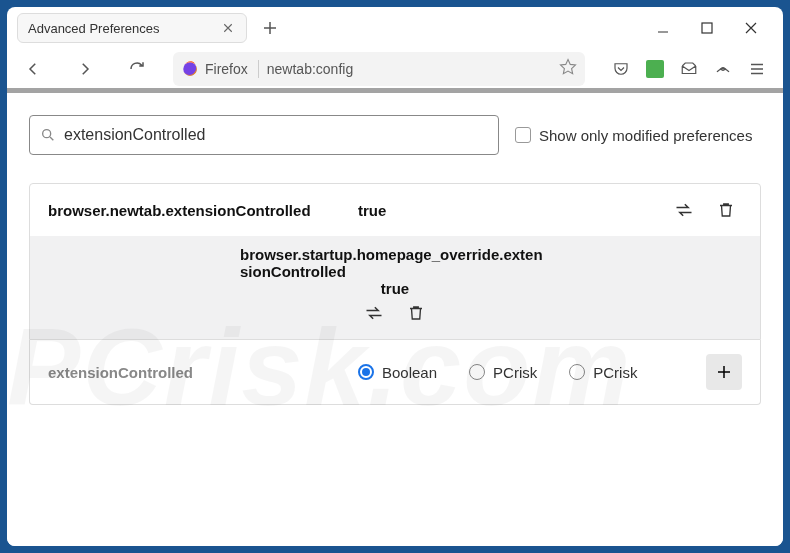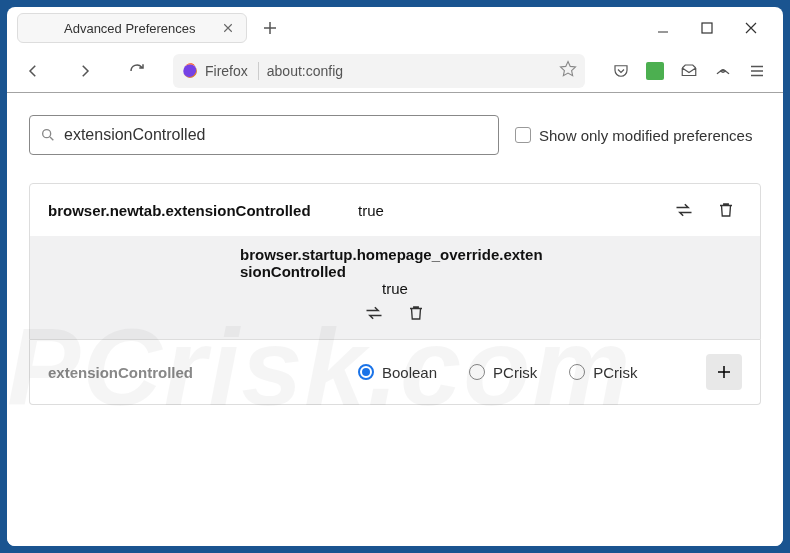--- a/index.html
+++ b/index.html
@@ -1,26 +1,26 @@
 <!DOCTYPE html>
 <html><head>
   <meta charset="utf-8">
   <style>
     * { margin: 0; padding: 0; box-sizing: border-box; font-family: -apple-system, BlinkMacSystemFont, "Segoe UI", sans-serif; }
     body { background: #1a5490; width: 790px; height: 553px; padding: 7px; }
     .window { background: #fff; height: 100%; border-radius: 8px; overflow: hidden; display: flex; flex-direction: column; }
     .titlebar { display: flex; align-items: center; height: 42px; padding: 0 6px; }
     .tab { display: flex; align-items: center; background: #f7f7f7; border: 1px solid #ddd; border-radius: 6px; padding: 6px 10px; margin-left: 4px; width: 230px; font-size: 13px; color: #333; }
-    .tab-title { flex: 1; white-space: nowrap; overflow: hidden; margin-left: 36px; }
+    .tab-title { flex: 1; white-space: nowrap; overflow: hidden; }
     .tab-close { width: 16px; height: 16px; display: flex; align-items: center; justify-content: center; color: #666; cursor: pointer; }
     .tab-close svg { width: 12px; height: 12px; }
     .new-tab { width: 30px; height: 30px; display: flex; align-items: center; justify-content: center; color: #555; cursor: pointer; margin-left: 8px; }
     .window-controls { margin-left: auto; display: flex; gap: 28px; margin-right: 18px; color: #333; }
     .win-btn { width: 16px; height: 16px; display: flex; align-items: center; justify-content: center; cursor: pointer; }
-    .toolbar { display: flex; align-items: center; height: 44px; padding: 0 10px; gap: 20px; border-bottom: 1px solid #a3a3a3; }
+    .toolbar { display: flex; align-items: center; height: 44px; padding: 0 10px; gap: 20px; border-bottom: 5px solid #a3a3a3; }
     .nav-btn { width: 32px; height: 32px; display: flex; align-items: center; justify-content: center; border-radius: 4px; cursor: pointer; color: #555; }
     .nav-btn svg { width: 18px; height: 18px; }
     .url-bar { flex: 1; display: flex; align-items: center; background: #f3f3f3; border-radius: 6px; height: 34px; padding: 0 8px; gap: 8px; }
     .url-identity { display: flex; align-items: center; gap: 6px; border-right: 1px solid #ccc; padding-right: 10px; }
     .fx-logo { width: 18px; height: 18px; }
     .url-identity-text { font-size: 14px; color: #555; }
     .url-text { font-size: 14px; color: #555; flex: 1; }
     .star-icon svg { width: 18px; height: 18px; color: #888; }
     .tool-icons { display: flex; gap: 14px; align-items: center; padding: 0 6px; }
     .tool-icons .ico { width: 20px; height: 20px; display: flex; align-items: center; justify-content: center; color: #555; cursor: pointer; }
@@ -29,21 +29,21 @@
     .search-row { display: flex; align-items: center; gap: 16px; margin-bottom: 24px; }
     .search-box { flex: 1; max-width: 470px; display: flex; align-items: center; border: 1px solid #888; border-radius: 4px; height: 40px; padding: 0 10px; gap: 8px; }
     .search-box svg { width: 16px; height: 16px; color: #888; }
     .search-input { flex: 1; border: none; outline: none; font-size: 16px; color: #333; }
     .show-mod { display: flex; align-items: center; gap: 8px; font-size: 15px; color: #333; }
     .chk { width: 16px; height: 16px; border: 1px solid #999; border-radius: 3px; display: inline-block; }
     .pref-list { border: 1px solid #ddd; border-radius: 4px 4px 0 0; margin-top: 28px; }
     .pref-row { display: flex; align-items: center; padding: 10px 18px; font-size: 15px; }
     .pref-row.alt { background: #f1f1f2; flex-direction: column; }
     .pref-name { width: 310px; font-weight: 700; color: #111; word-break: break-word; }
-    .pref-val { flex: 1; font-weight: 400; color: #111; }
+    .pref-val { flex: 1; font-weight: 700; color: #111; }
     .pref-actions { display: flex; gap: 10px; }
     .act-btn { width: 32px; height: 32px; border: 1px solid transparent; border-radius: 4px; display: flex; align-items: center; justify-content: center; cursor: pointer; color: #333; background: transparent; }
     .add-row { display: flex; align-items: center; padding: 14px 18px; font-size: 15px; border: 1px solid #ddd; border-top: none; border-radius: 0 0 4px 4px; }
     .add-name { width: 310px; font-weight: 700; color: #888; }
     .type-opts { flex: 1; display: flex; gap: 32px; align-items: center; }
     .radio-opt { display: flex; align-items: center; gap: 8px; color: #333; cursor: pointer; }
     .radio { width: 16px; height: 16px; border: 1px solid #888; border-radius: 50%; display: inline-flex; align-items: center; justify-content: center; }
     .radio.sel { border: 2px solid #1a73e8; }
     .radio.sel::after { content: ""; width: 8px; height: 8px; border-radius: 50%; background: #1a73e8; }
     .add-btn { width: 36px; height: 36px; background: #e8e8e8; border-radius: 4px; display: flex; align-items: center; justify-content: center; cursor: pointer; }
@@ -105,21 +105,21 @@
     </div>
     <div class="url-bar">
       <div class="url-identity">
         <svg class="fx-logo" viewBox="0 0 32 32">
             <circle cx="16" cy="16" r="12" fill="#7542e5"></circle>
             <path d="M28 16c0 6.6-5.4 12-12 12-5 0-9.3-3-11-7.4 2 4 6 6.4 10.6 6 6.4-.5 11.4-6 11.4-12.6 0-2.1-.5-4-1.4-5.7C27.1 10.4 28 13.1 28 16z" fill="#ff9500"></path>
             <path d="M16 4c3.5 0 6.7 1.5 9 4-1-3-3-5-6-5.7C14 1.3 9 4 7 8c1.5-2 4.5-4 9-4z" fill="#ff5722"></path>
           </svg>
         <span class="url-identity-text">Firefox</span>
       </div>
-      <span class="url-text">about:config</span>
+      <span class="url-text">newtab:config</span>
       <span class="star-icon">
         <svg viewBox="0 0 24 24" fill="none" stroke="currentColor" stroke-width="1.5">
             <path d="M12 2l3 6.5 7 .8-5.2 4.8L18.2 21 12 17.5 5.8 21l1.4-6.9L2 9.3l7-.8z"></path>
           </svg>
       </span>
     </div>
     <div class="tool-icons">
       <span class="ico pocket">
         <svg viewBox="0 0 24 24" fill="none" stroke="currentColor" stroke-width="1.6">
             <path d="M4 5h16v6a8 8 0 0 1-16 0z"></path>

